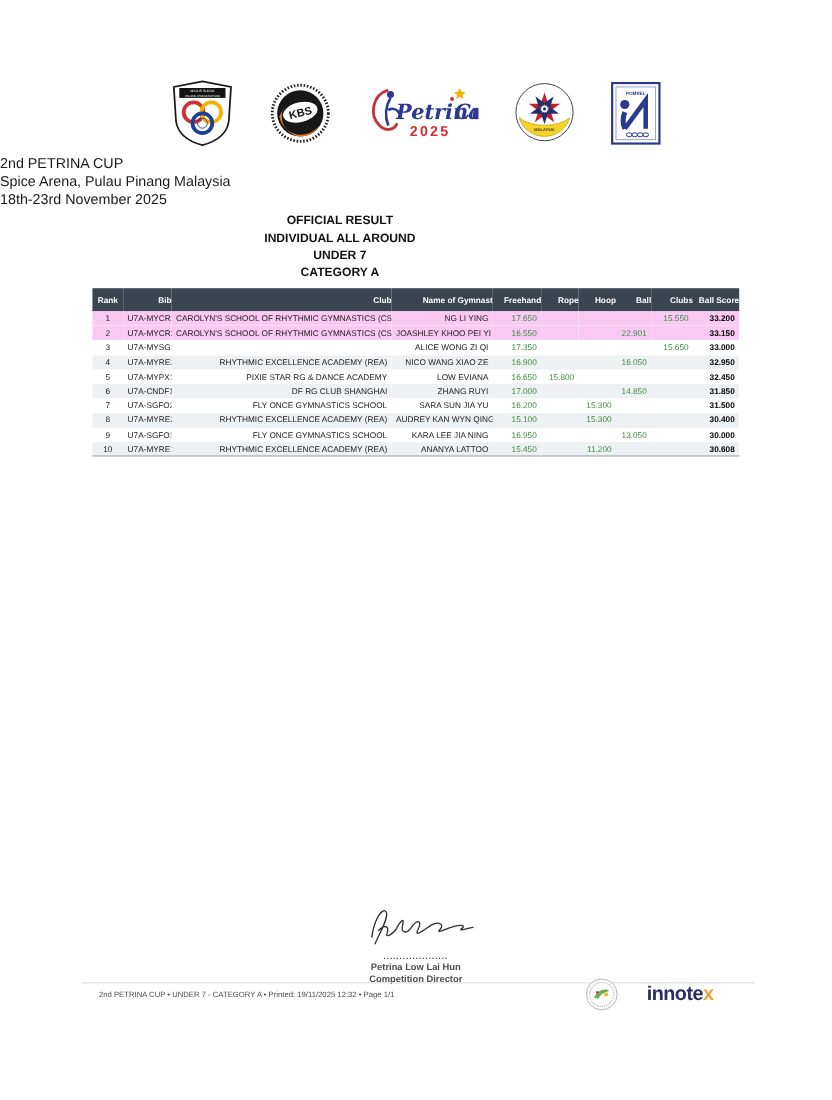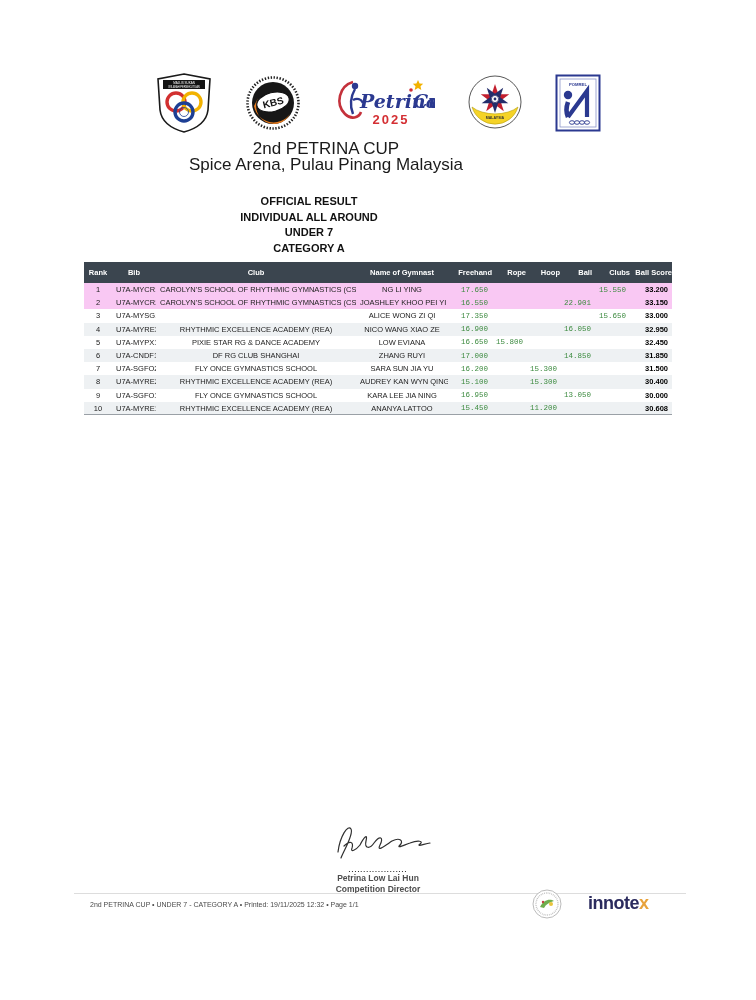--- a/index.html
+++ b/index.html
@@ -9,45 +9,45 @@
     font-family:"Liberation Sans", sans-serif; overflow:hidden; margin:0 auto;
   }
   
   .logos {
     position:absolute; top:72px; left:0; width:756px;
     display:flex; justify-content:center; align-items:center; gap:31px;
   }
   .logo { flex:0 0 auto; }
   
   .titles {
-    position:absolute; top:141px; left:0; width:652px; text-align:center;
-    font-size:17px; line-height:16px; color:#1a1a1a;
+    position:absolute; top:141px; left:0; width:652px; 
+    font-size:13px; line-height:16px; color:#1a1a1a;
   }
   .headings {
     position:absolute; top:194px; left:0; width:618px; text-align:center;
     font-size:11px; line-height:15.5px; font-weight:bold; color:#111;
   }
   
   table.results {
     position:absolute; top:262px; left:84px; width:588px;
     border-collapse:collapse; table-layout:fixed;
     font-size:7.5px; color:#222;
   }
   table.results thead th {
     background:#3b454f; color:#ffffff; font-weight:bold;
     height:21px; padding:2px 0; vertical-align:middle; line-height:9px;
   }
-  table.results th.l, table.results td.l { text-align:center; }
+  table.results th.l, table.results td.l { text-align:right; }
   table.results th.c, table.results td.c { text-align:center; }
   table.results th.r, table.results td.r { text-align:right; }
   table.results td { height:13.2px; padding:1px 4px; white-space:nowrap; overflow:hidden; }
   tr.hl  td { background:#f9c8f3; }
   tr.alt td { background:#eef1f3; }
   table.results tbody { border-bottom:1px solid #9aa0a6; }
-  td.score { color:#3d8b40;font-family:Liberation Mono, monospace; }
+  td.score { color:#3d8b40; }
   td.final { font-weight:bold; color:#000; }
   
   .signblock { position:absolute; top:820px; left:0; width:756px; text-align:center; }
   .sig-dots { font-size:7px; font-weight:bold; letter-spacing:1px; color:#333; line-height:7px; }
   .sig-name, .sig-role { font-size:8.5px; font-weight:bold; color:#4d4d4d; line-height:11px; }
   
   .footer-rule { position:absolute; top:893px; left:74px; width:612px; border-top:1px solid #dddddd; }
   .footer-text { position:absolute; top:901px; left:90px; font-size:7px; color:#4a4a4a; }
   .footer-cert { position:absolute; top:887px; left:531px; }
   .brand { position:absolute; top:893px; left:588px; font-size:18px; font-weight:bold;
@@ -128,20 +128,21 @@
         <ellipse cx="22" cy="48.5" rx="2.6" ry="1.8"></ellipse>
         <ellipse cx="27" cy="48.5" rx="2.6" ry="1.8"></ellipse>
         <ellipse cx="32" cy="48.5" rx="2.6" ry="1.8"></ellipse>
       </g>
     </svg>
   </div>
 
   <div class="titles">
     <div>2nd PETRINA CUP</div>
     <div>Spice Arena, Pulau Pinang Malaysia</div>
+    <div>18th-23rd November 2025</div>
   </div>
   <div class="headings">
     <div>OFFICIAL RESULT</div>
     <div>INDIVIDUAL ALL AROUND</div>
     <div>UNDER 7</div>
     <div>CATEGORY A</div>
   </div>
 
   <table class="results">
     <colgroup>

